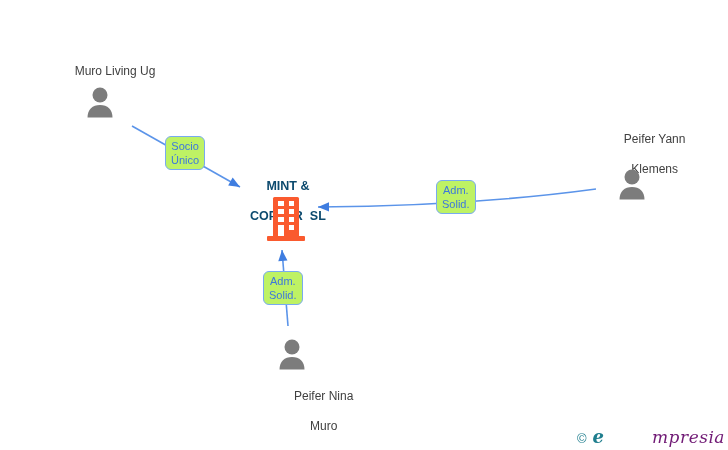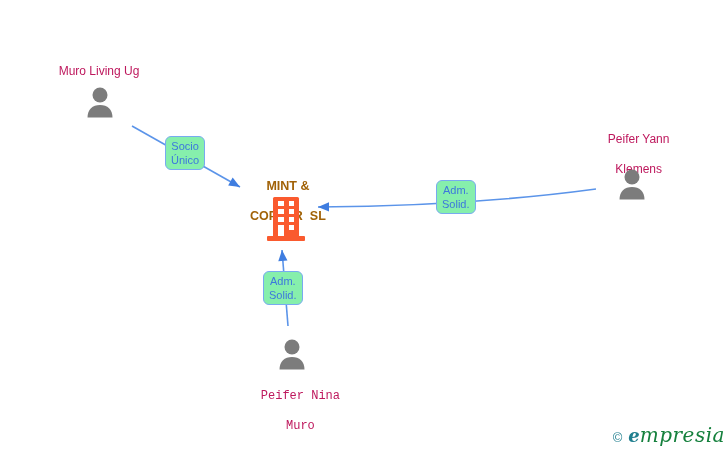--- a/index.html
+++ b/index.html
@@ -7,41 +7,42 @@
     position:relative;
     width:728px;height:450px;
     background:#ffffff;
     overflow:hidden;
     font-family:"Liberation Sans", sans-serif;
   }
   svg.edges{position:absolute;left:0;top:0;pointer-events:none;}
   .node-label{
     position:absolute;
     transform:translateX(-50%);
-    color:#be185d;
+    color:#404040;
     font-size:12px;
     line-height:15px;
     white-space:pre;
     text-align:center;
+    margin-left:16px;
   }
   .company-title{
     position:absolute;
     transform:translateX(-50%);
-    color:#a16207;
+    color:#0c4a6e;
     font-size:12.5px;
     font-weight:bold;
     line-height:15px;
     white-space:pre;
     text-align:center;
   }
   .icon-wrap{position:absolute;cursor:pointer;}
 
   .edge-label{
     position:absolute;
-    background:#86efac;
+    background:#bef264;
     border:1.5px solid #78aaf0;
     border-radius:6px;
     color:#3d77dd;
     font-size:11px;
     line-height:14px;
     text-align:center;
     padding:2px 5px;
     white-space:nowrap;
   }
 
@@ -53,21 +54,21 @@
     font-style:italic;
   }
   .brand .copy{
     font-family:"Liberation Sans", sans-serif;
     font-style:normal;
     color:#1f7e8e;
     font-size:13px;
     margin-right:6px;
   }
   .brand .b-first{color:#1f7e8e;font-size:18px;font-weight:bold;}
-  .brand .b-rest{color:#15803d;font-size:20px;letter-spacing:0.5px;}
+  .brand .b-rest{color:#701a75;font-size:17px;letter-spacing:0.5px;margin-left:48px;}
 </style>
 </head>
 <body>
 
 <div id="canvas">
 
   <svg class="edges" width="728" height="450" viewBox="0 0 728 450">
 
     <path d="M132,126 L240,187" stroke="#5b94e9" stroke-width="1.6" fill="none"></path>
     <polygon points="0,0 -11,-4.6 -11,4.6" fill="#3f7de0" transform="translate(240,187) rotate(29.5)"></polygon>
@@ -97,21 +98,21 @@
       <path d="M1.5,30.5 c0,-8 5,-12.5 12.5,-12.5 c7.5,0 12.5,4.5 12.5,12.5 z" fill="#7c7c7c"></path>
     </svg>
   </div>
 
   <div class="icon-wrap" style="left:278px;top:339px;">
     <svg width="28" height="31" viewBox="0 0 28 31">
       <circle cx="14" cy="8" r="7.5" fill="#7c7c7c"></circle>
       <path d="M1.5,30.5 c0,-8 5,-12.5 12.5,-12.5 c7.5,0 12.5,4.5 12.5,12.5 z" fill="#7c7c7c"></path>
     </svg>
   </div>
-  <div class="node-label" style="left:286px;top:374px;font-family:Liberation Mono, monospace;">
+  <div class="node-label" style="left:301px;top:374px;">
     <span>Peifer Nina</span><br>
     <span>Muro</span>
   </div>
 
   <div class="company-title" style="left:281px;top:164px;">
     <span>MINT &amp;</span><br>
     <span>COPPER  SL</span>
   </div>
   <div class="icon-wrap" style="left:266px;top:197px;">
     <svg width="40" height="44" viewBox="0 0 40 44">

